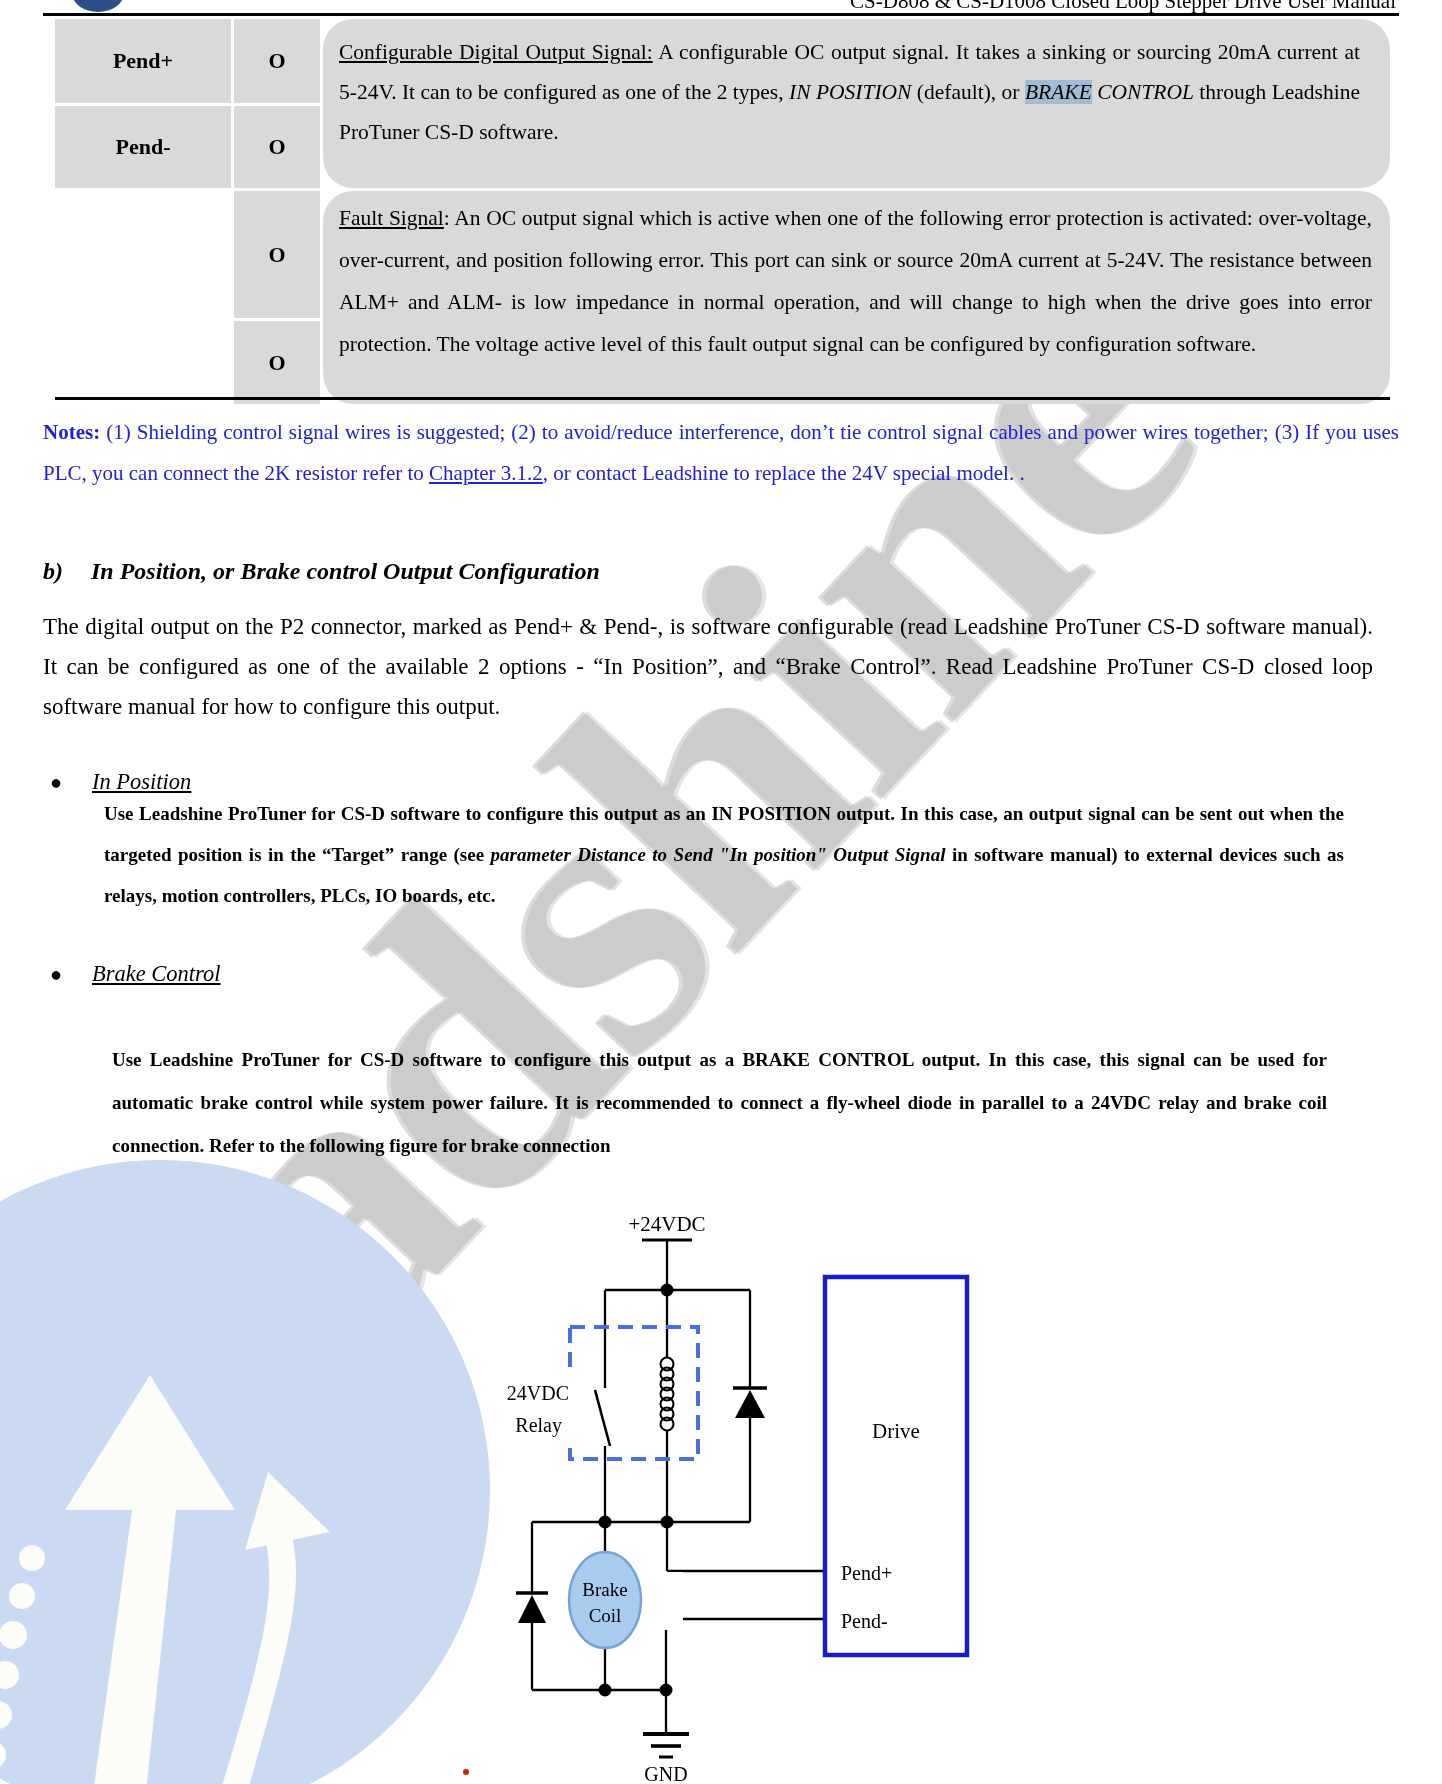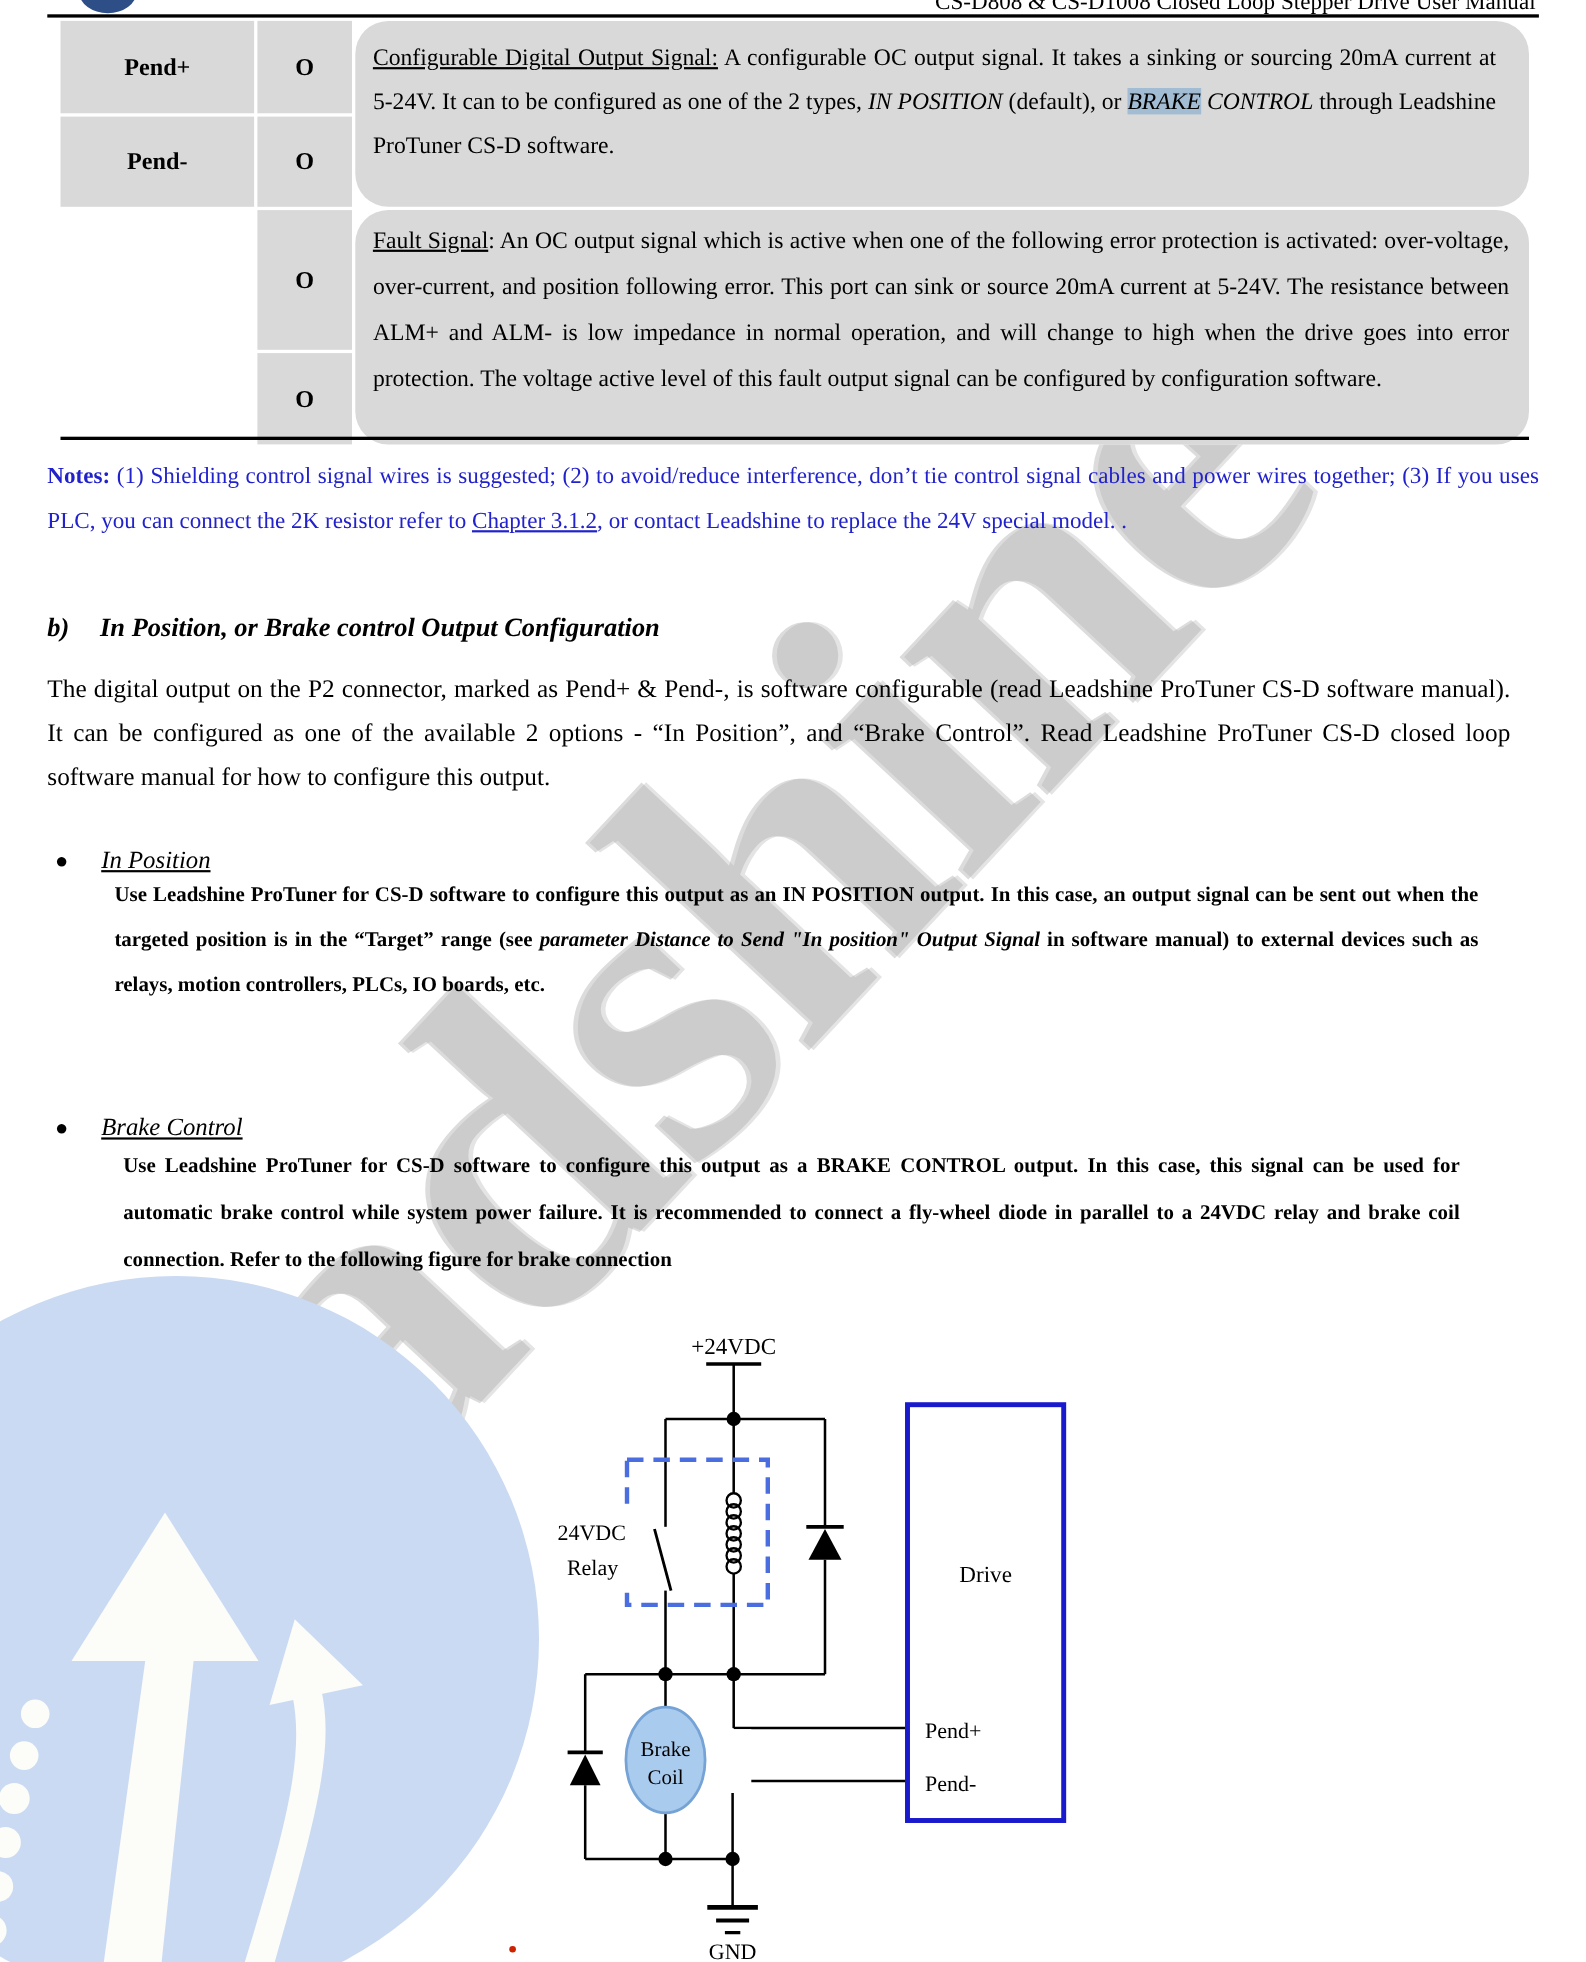--- a/index.html
+++ b/index.html
@@ -36,21 +36,21 @@
   .notes{position:absolute;left:43px;top:412px;width:1356px;font-size:21px;line-height:41px;
          text-align:justify;color:#2222cc;z-index:1;}
   .section-heading{position:absolute;left:43px;top:558px;font-size:24px;font-weight:bold;
                    font-style:italic;z-index:1;}
   .hprefix{margin-right:28px;}
   .intro{position:absolute;left:43px;top:607px;width:1330px;font-size:23px;line-height:40px;
          text-align:justify;z-index:1;}
   .bullet{position:absolute;left:50px;font-size:22.5px;z-index:1;}
   .bullet .dot{display:inline-block;width:42px;font-size:20px;}
   .blabel{font-style:italic;text-decoration:underline;}
-  .b1{top:749px;margin-top:20px;}  .b2{top:1012px;}
+  .b1{top:749px;margin-top:20px;}  .b2{top:961px;}
   .bpara{position:absolute;font-size:19px;text-align:justify;z-index:1;font-weight:bold;}
   .p1{left:104px;top:793px;width:1240px;line-height:41px;}
   .p2{left:112px;top:1038px;width:1215px;line-height:43px;}
   
   .diagram{position:absolute;left:420px;top:1200px;z-index:1;}
   .diagram text{font-family:"Liberation Serif",serif;fill:#000;}
 </style>
 </head>
 <body>
 

